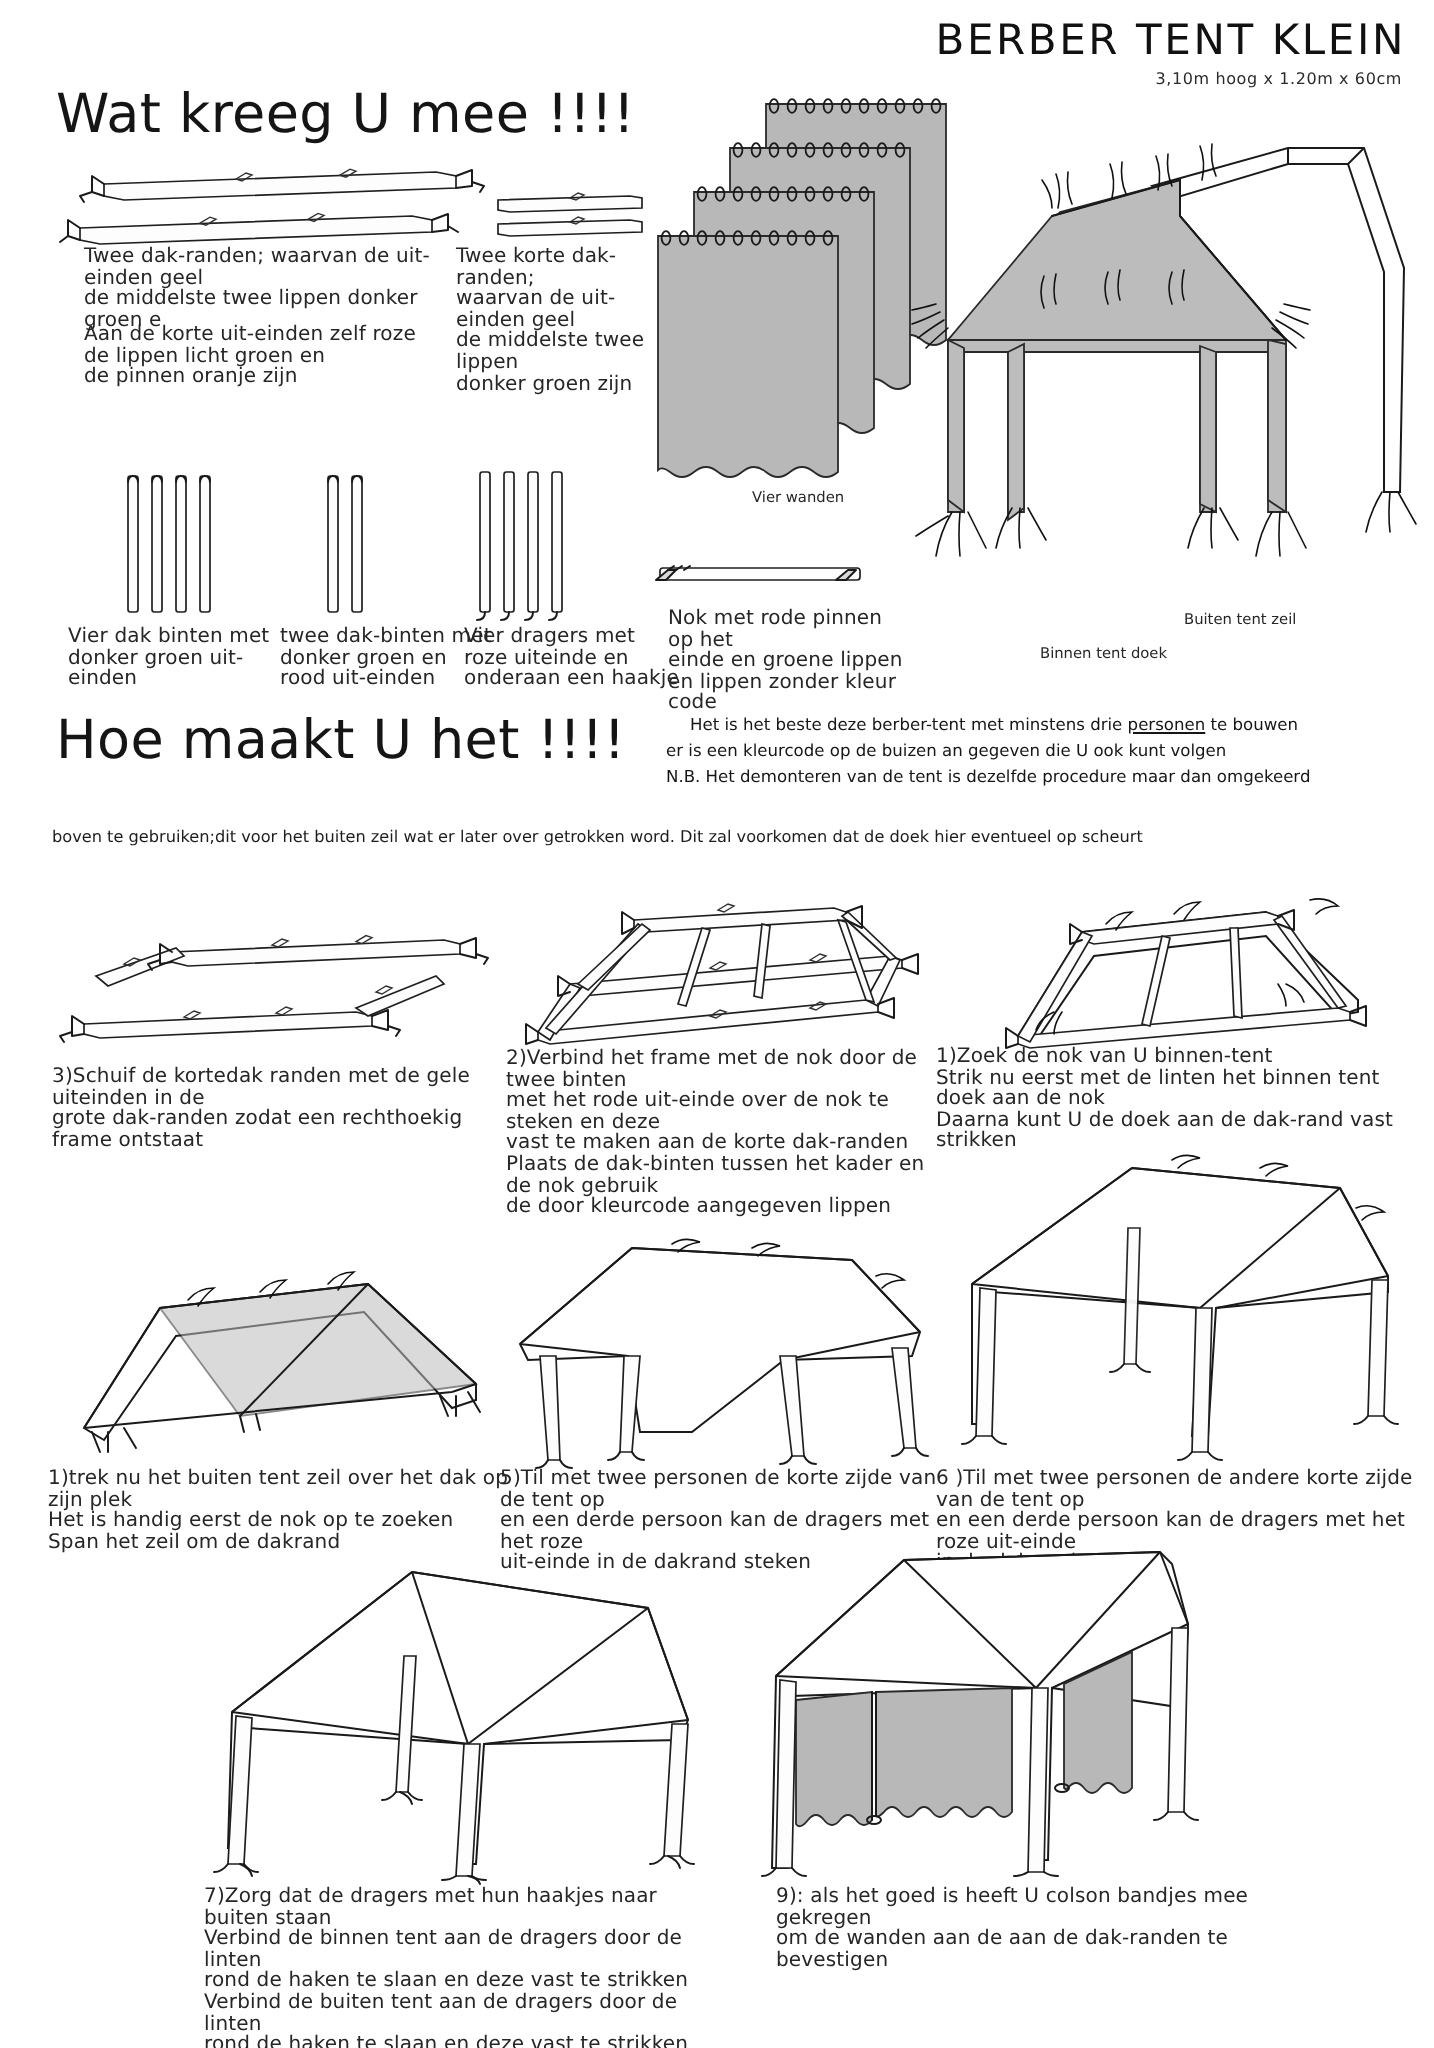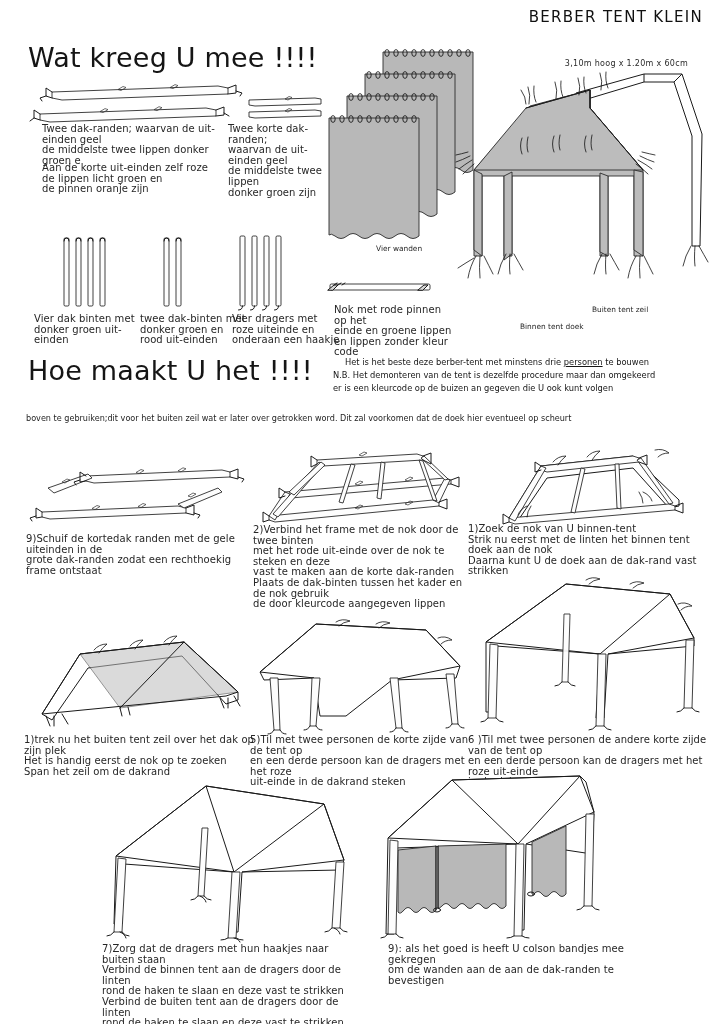--- a/index.html
+++ b/index.html
@@ -20,32 +20,31 @@
     line-height: 10.6px;
     color: #262626;
     white-space: pre-line;
     letter-spacing: 0.08px;
   }
   .cap-c { font-size: 7.4px; line-height: 10.6px; color: #262626; }
 
   
   #hdr-title {
     right: 14px; top: 8px;
-    font-size: 15px;
+    font-size: 21px;
     letter-spacing: 1.3px;
     font-weight: 400;
     color: #111;
     font-family: "DejaVu Sans", "Liberation Sans", sans-serif;
   }
   #hdr-sub {
-    right: 29px; top: 35px;
+    right: 16px; top: 35px;
     font-size: 8px;
     letter-spacing: 0.3px;
     color: #2b2b2b;
-    margin-top: 24px;
   }
   .big-head {
     font-size: 27px;
     font-weight: 400;
     letter-spacing: 0.2px;
     color: #151515;
   }
   #h-wat { left: 28px; top: 42px; }
   #h-hoe { left: 28px; top: 355px; }
 
@@ -302,22 +301,22 @@
   </g>
 </svg>
 </div>
 <div class="abs cap-c" style="left:520px; top:322px;">Binnen tent doek</div>
 <div class="abs cap-c" style="left:592px; top:305px;">Buiten tent zeil</div>
 
 <div class="abs" style="left:333px; top:356px; width:382px;">
   <div style="font-size:8.3px; line-height:12.8px; color:#161616;padding-left:12px;">
     <span>Het is het beste deze berber-tent met minstens drie </span><span class="u-line">personen</span><span> te bouwen</span>
   </div>
+  <div style="font-size:8.3px; line-height:12.8px; color:#161616;">er is een kleurcode op de buizen an gegeven die U ook kunt volgen</div>
   <div style="font-size:8.3px; line-height:12.8px; color:#161616;">N.B. Het demonteren van de tent is dezelfde procedure maar dan omgekeerd</div>
-  <div style="font-size:8.3px; line-height:12.8px; color:#161616;">er is een kleurcode op de buizen an gegeven die U ook kunt volgen</div>
 </div>
 
 <div class="abs" id="letop-row">
   <div id="letop-line2">boven te gebruiken;dit voor het buiten zeil wat er later over getrokken word. Dit zal voorkomen dat de doek hier eventueel op scheurt</div>
 </div>
 
 <div class="abs" style="left:26px; top:452px;">
 <svg width="230" height="80" viewBox="0 0 230 80">
   <g class="tube">
     <path d="M60,24 L196,18 L204,20 L204,25 L68,31 L60,29 Z"></path>
@@ -338,21 +337,21 @@
   <g class="ln-thin">
     <path d="M110,20.5 l5,-3 l3,1 l-5,3 z"></path>
     <path d="M152,18.8 l5,-3 l3,1 l-5,3 z"></path>
     <path d="M66,56.5 l5,-3 l3,1 l-5,3 z"></path>
     <path d="M112,54.5 l5,-3 l3,1 l-5,3 z"></path>
     <path d="M162,44 l5,-3 l3,1 l-5,3 z"></path>
     <path d="M36,30 l5,-3 l3,1 l-5,3 z"></path>
   </g>
 </svg>
 </div>
-<div class="abs cap" style="left:26px; top:534px; width:236px;">9)Schuif de kortedak randen met de gele uiteinden in de
+<div class="abs cap" style="left:26px; top:534px; width:236px;">3)Schuif de kortedak randen met de gele uiteinden in de
    grote dak-randen zodat een rechthoekig frame ontstaat</div>
 
 <div class="abs" style="left:255px; top:448px;">
 <svg width="212" height="84" viewBox="0 0 212 84">
   <g class="tube">
 
     <path d="M14,68 L178,52 L184,54 L184,58 L20,74 L14,72 Z"></path>
     <path d="M30,44 L190,30 L196,32 L196,36 L36,50 L30,48 Z"></path>
     <path d="M14,68 L30,44 L35,46 L20,72 Z"></path>
     <path d="M178,52 L190,30 L195,32 L184,55 Z"></path>

